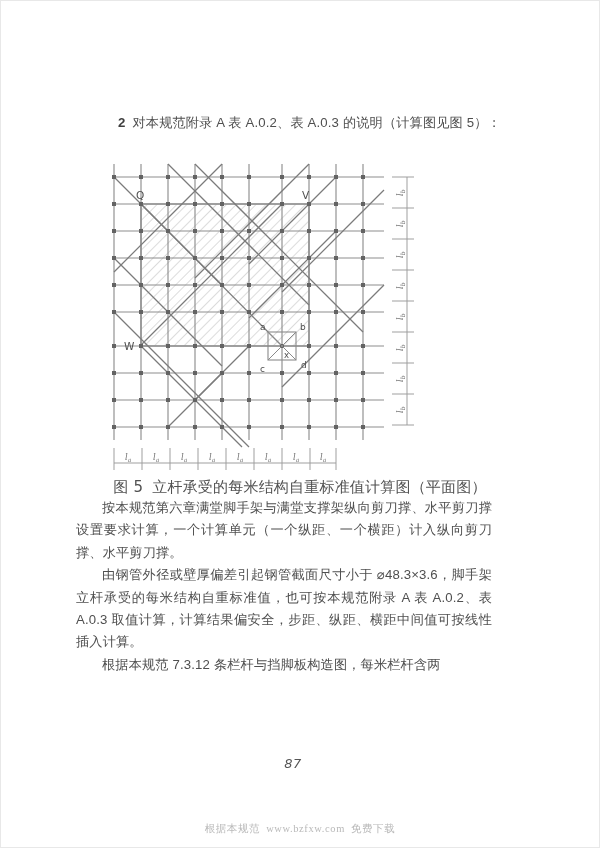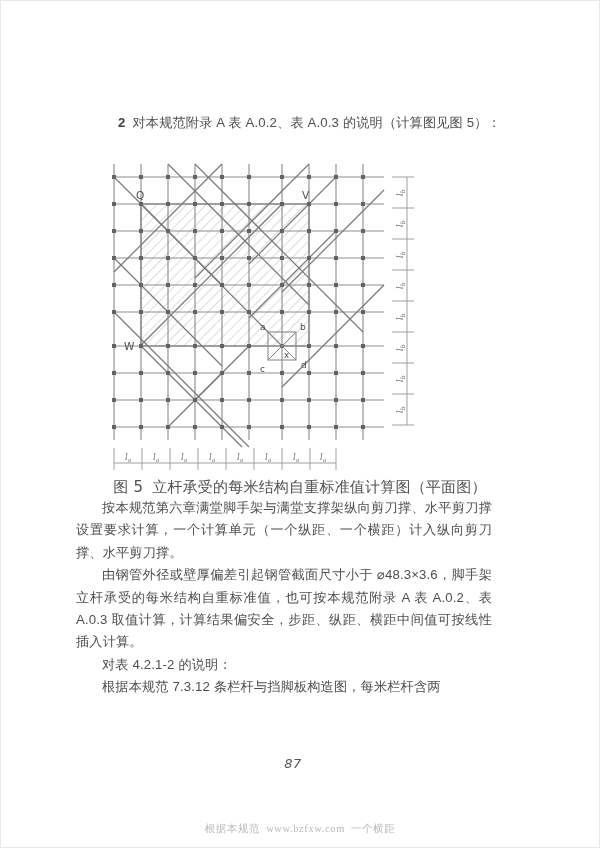--- a/index.html
+++ b/index.html
@@ -355,23 +355,22 @@
     </div>
   </div>
 
   <div id="fig-caption">
     <span class="cap-num">图 5</span><span>立杆承受的每米结构自重标准值计算图（平面图）</span>
   </div>
 
   <div style="position:absolute; left:76px; top:497px; width:416px;">
     <p class="para indent2 scan-text">按本规范第六章满堂脚手架与满堂支撑架纵向剪刀撑、水平剪刀撑设置要求计算，一个计算单元（一个纵距、一个横距）计入纵向剪刀撑、水平剪刀撑。</p>
     <p class="para indent2 scan-text">由钢管外径或壁厚偏差引起钢管截面尺寸小于 ⌀48.3×3.6，脚手架立杆承受的每米结构自重标准值，也可按本规范附录 A 表 A.0.2、表 A.0.3 取值计算，计算结果偏安全，步距、纵距、横距中间值可按线性插入计算。</p>
-    <p class="para indent2 scan-text">对表 4.2.1-2 的说明：</p>
     <p class="para indent2 scan-text">根据本规范 7.3.12 条栏杆与挡脚板构造图，每米栏杆含两</p>
   </div>
 
   <div id="page-number">87</div>
 
   <div id="footer-watermark">
-    <span>根据本规范</span><span class="wm-url">www.bzfxw.com</span><span>一个横距</span>
+    <span>根据本规范</span><span class="wm-url">www.bzfxw.com</span><span>免费下载</span>
   </div>
 
 </div>
 
 </body></html>

